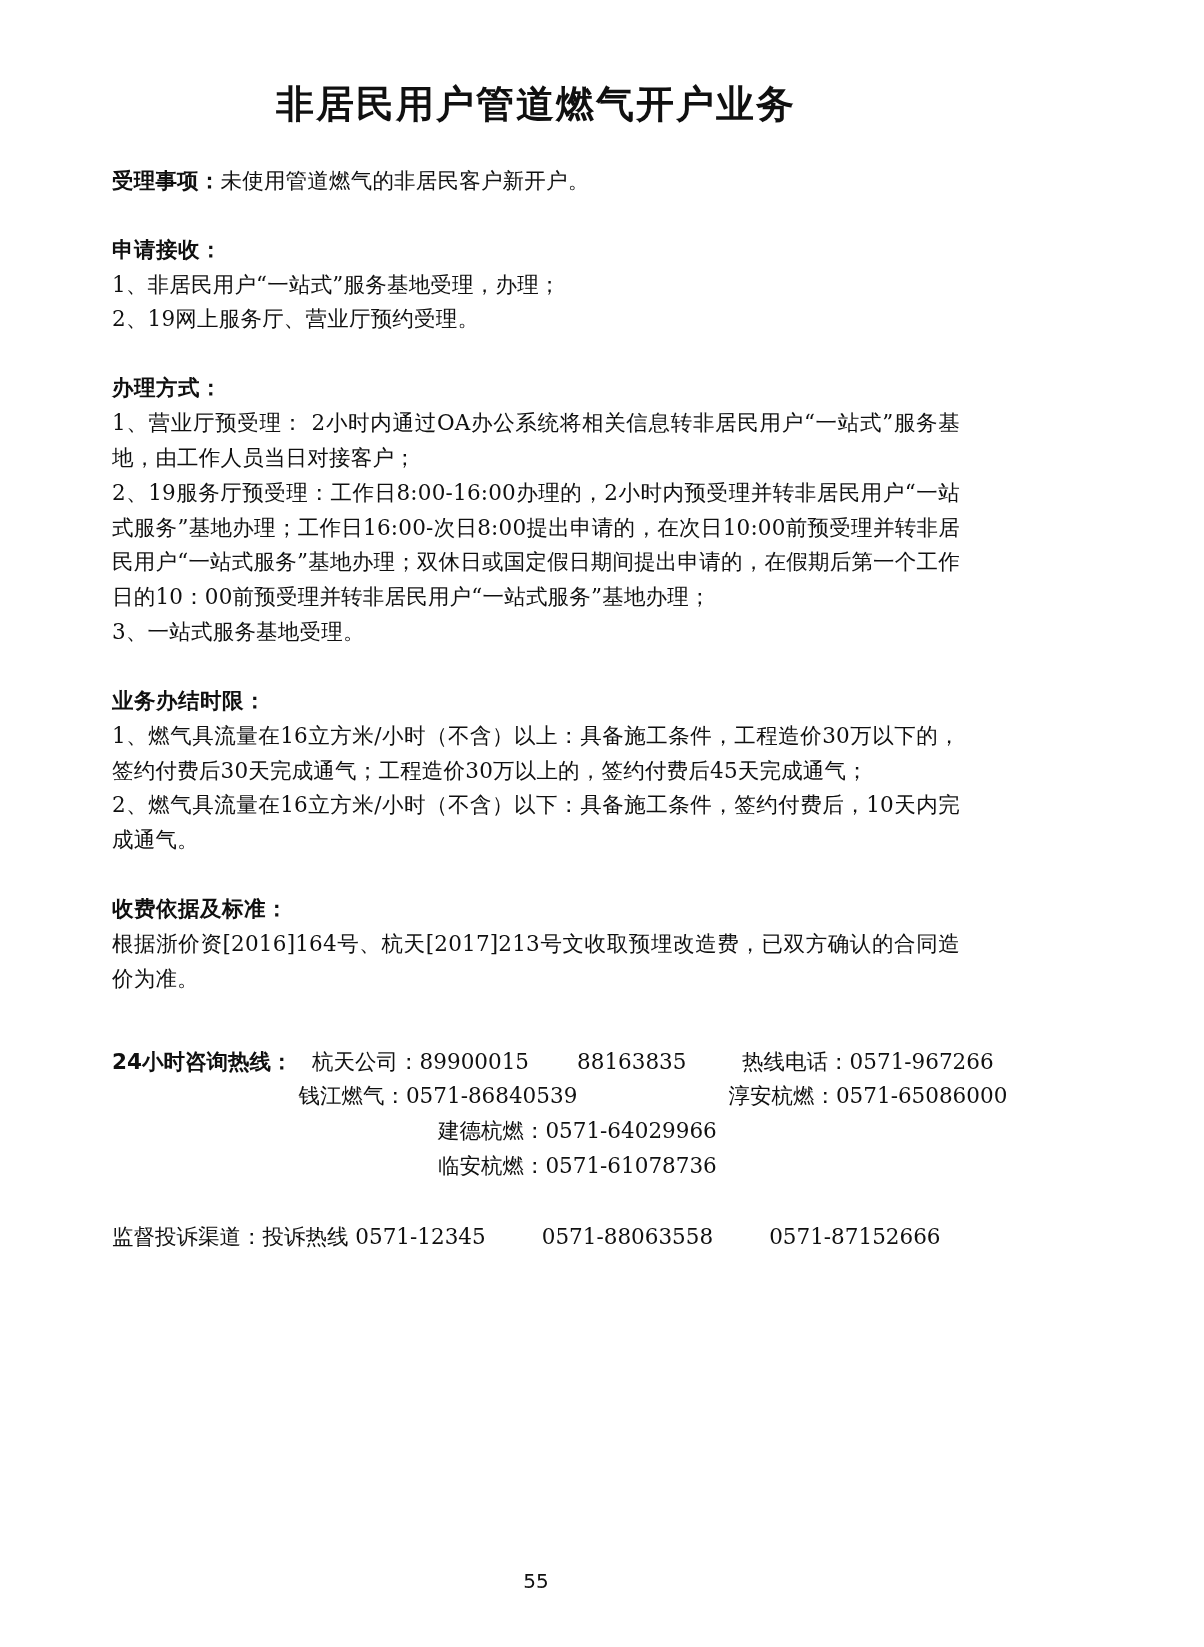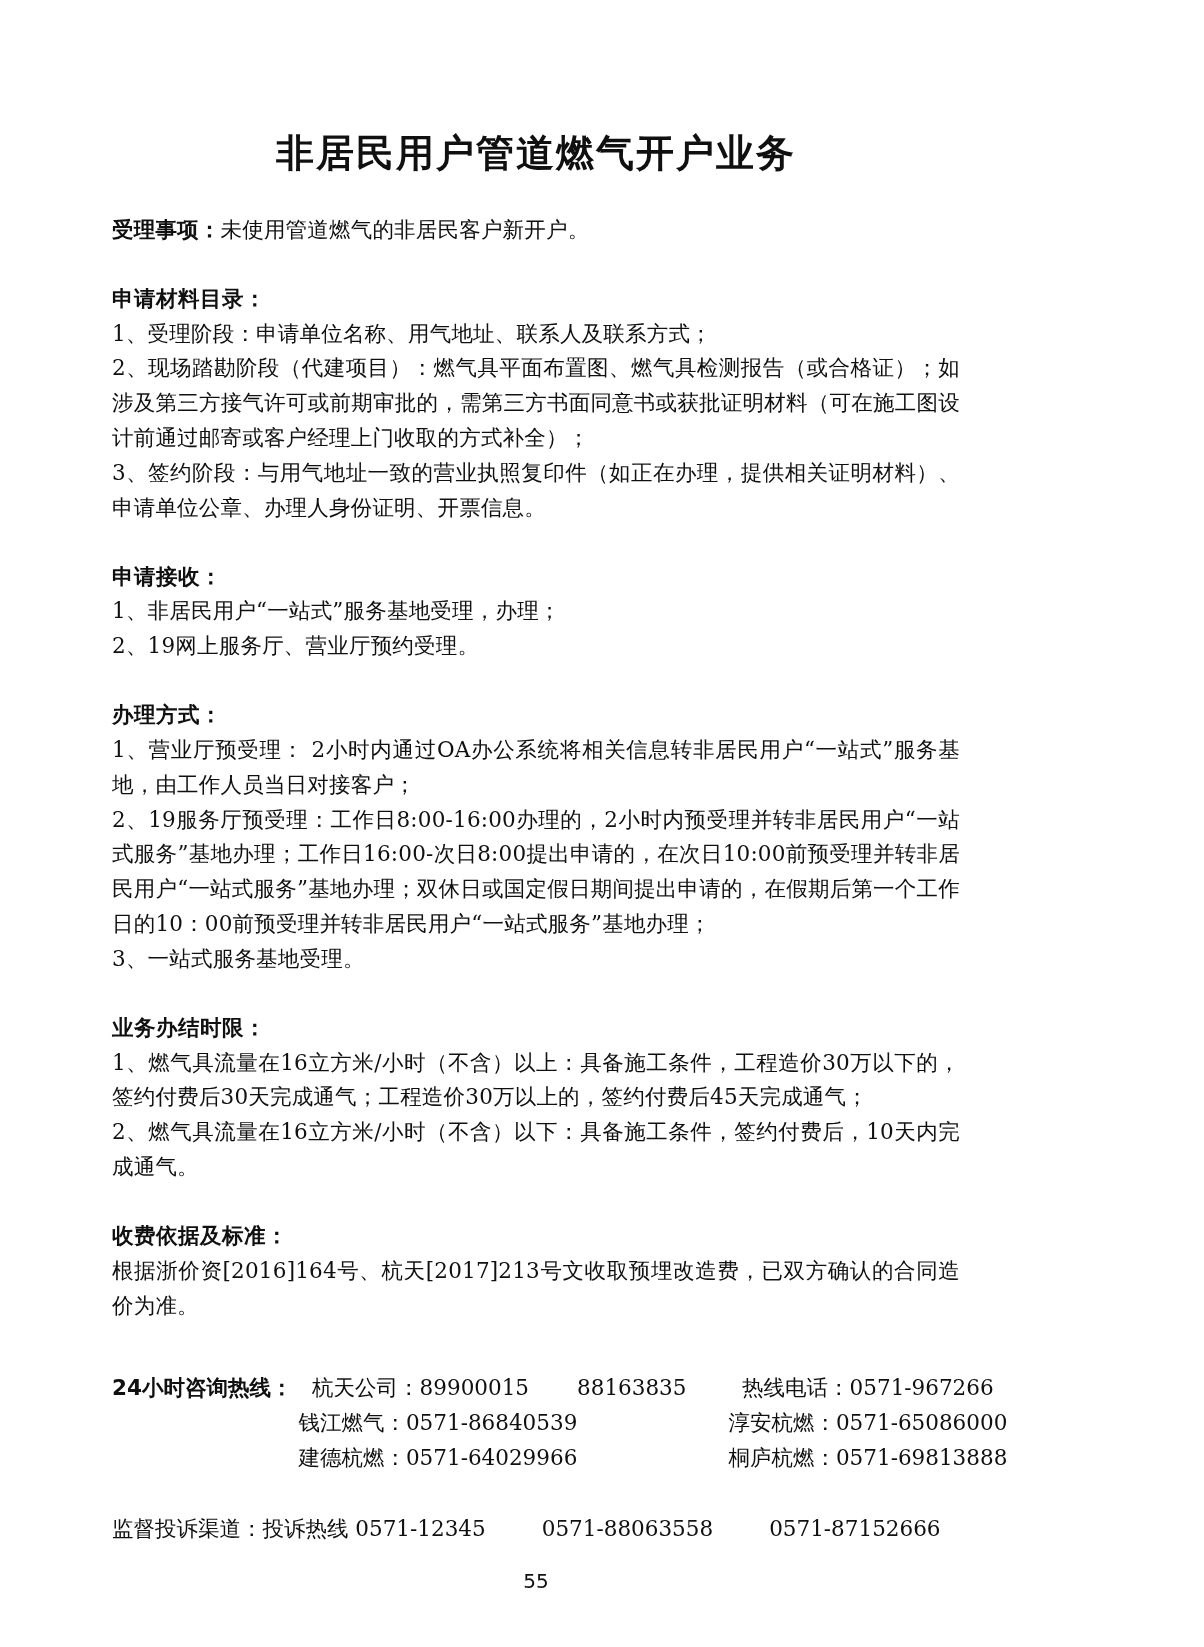--- a/index.html
+++ b/index.html
@@ -10,21 +10,21 @@
   body {
     width: 1204px;
     min-height: 1647px;
     font-family: "DejaVu Serif", "Liberation Serif", serif;
     color: #101010;
   }
   .page {
     width: 1072px;
     min-height: 1647px;
     box-sizing: border-box;
-    padding: 110px 112px 40px 112px;
+    padding: 61px 112px 40px 112px;
     position: relative;
   }
   .doc-title {
     text-align: center;
     font-size: 38px;
     font-weight: bold;
     letter-spacing: 2px;
     margin: 18px 0 0 0;
     font-family: "DejaVu Sans", "Liberation Sans", sans-serif;
   }
@@ -107,26 +107,20 @@
 <body>
 
 <div class="page">
 
   <h1 class="doc-title">非居民用户管道燃气开户业务</h1>
 
   <div class="block">
     <p class="para"><span class="inline-head">受理事项：</span><span>未使用管道燃气的非居民客户新开户。</span></p>
   </div>
 
-  <div class="block">
-    <p class="heading">申请材料目录：</p>
-    <p class="para">1、受理阶段：申请单位名称、用气地址、联系人及联系方式；</p>
-    <p class="para">2、现场踏勘阶段（代建项目）：燃气具平面布置图、燃气具检测报告（或合格证）；如涉及第三方接气许可或前期审批的，需第三方书面同意书或获批证明材料（可在施工图设计前通过邮寄或客户经理上门收取的方式补全）；</p>
-    <p class="para">3、签约阶段：与用气地址一致的营业执照复印件（如正在办理，提供相关证明材料）、申请单位公章、办理人身份证明、开票信息。</p>
-  </div>
 
   <div class="block">
     <p class="heading">申请接收：</p>
     <p class="para">1、非居民用户“一站式”服务基地受理，办理；</p>
     <p class="para">2、19网上服务厅、营业厅预约受理。</p>
   </div>
 
   <div class="block">
     <p class="heading">办理方式：</p>
     <p class="para">1、营业厅预受理： 2小时内通过OA办公系统将相关信息转非居民用户“一站式”服务基地，由工作人员当日对接客户；</p>
@@ -151,21 +145,24 @@
       <div class="hotline-row">
         <div class="hl-left"><span class="hl-c1">杭天公司：89900015</span><span class="hl-c2">88163835</span></div>
         <div class="hl-right">热线电话：0571-967266</div>
       </div>
       <div class="hotline-row">
         <div class="hl-left"><span class="hl-c1">钱江燃气：0571-86840539</span></div>
         <div class="hl-right">淳安杭燃：0571-65086000</div>
       </div>
       <div class="hotline-row">
         <div class="hl-left"><span class="hl-c1">建德杭燃：0571-64029966</span></div>
-        <div class="hl-right">桐庐杭燃：0571-69813888</div>
+      </div>
+      <div class="hotline-row">
+        <div class="hl-left"><span class="hl-c1">临安杭燃：0571-61078736</span></div>
+        <div class="hl-right"></div>
       </div>
     </div>
   </div>
 
   <div class="supervise">
     <span class="sup-label">监督投诉渠道：</span><span class="sup-item">投诉热线 0571-12345</span><span class="sup-gap1">0571-88063558</span><span class="sup-gap2">0571-87152666</span>
   </div>
 
   <div class="page-number">55</div>
 

